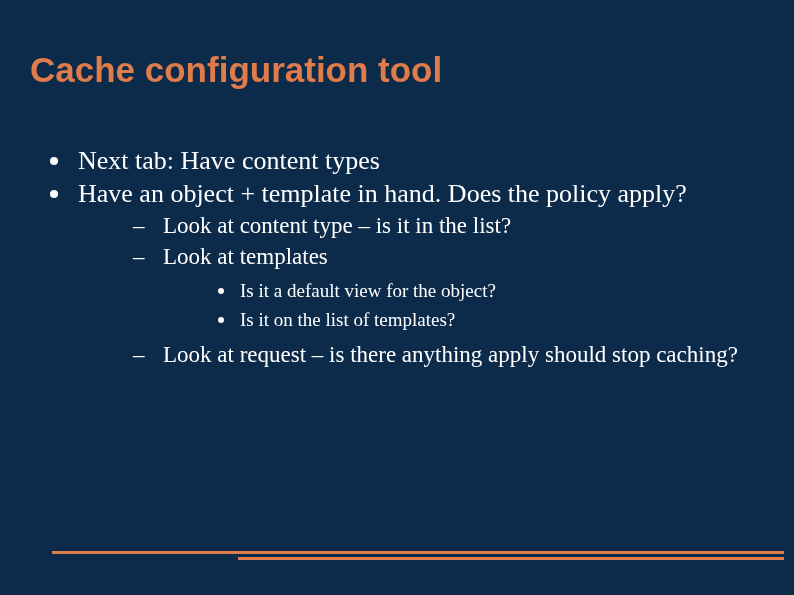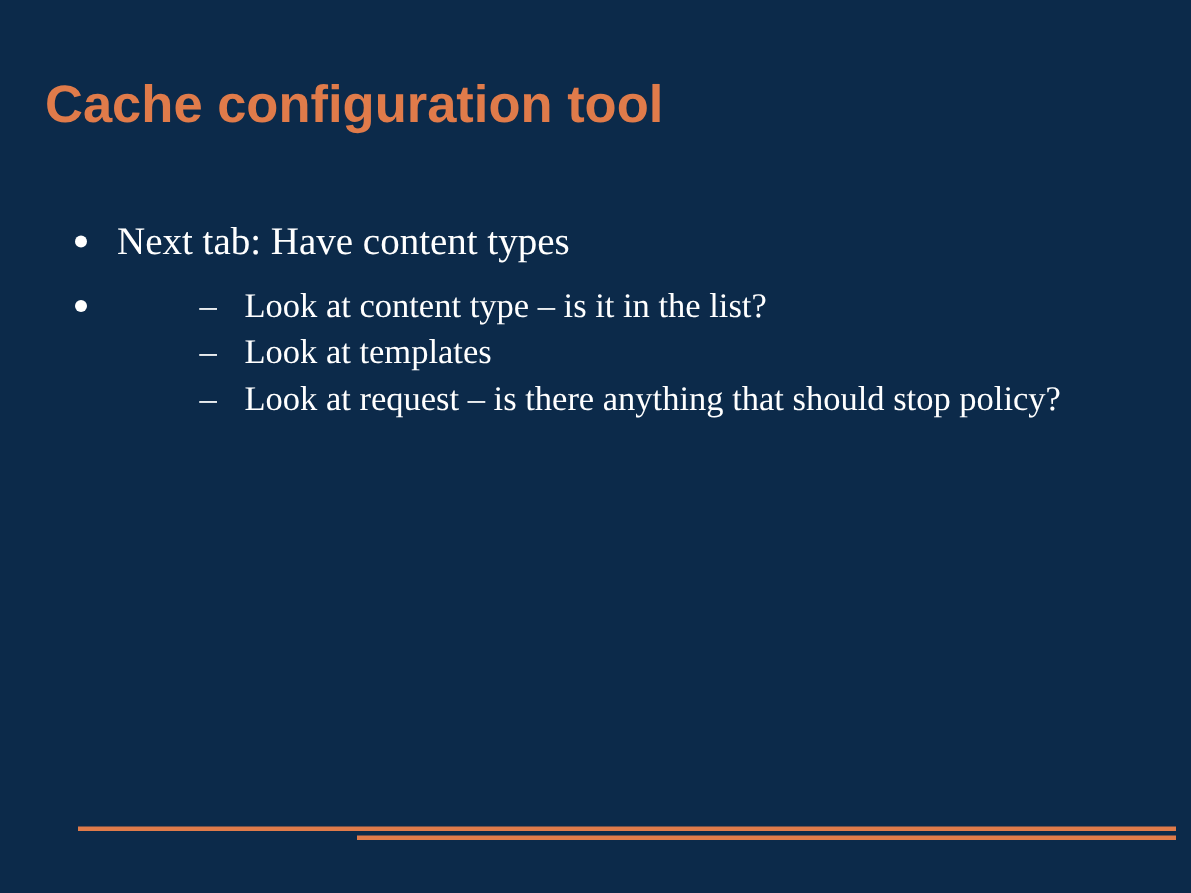--- a/index.html
+++ b/index.html
@@ -42,21 +42,20 @@
     left: 8px;
     top: 12px;
     width: 8px;
     height: 8px;
     background: #ffffff;
     border-radius: 50%;
   }
   ul.level2 {
     list-style: none;
     padding-left: 55px;
-    margin-top: 10px;
   }
   ul.level2 > li {
     position: relative;
     padding-left: 30px;
     font-size: 23px;
     line-height: 1.35;
     color: #ffffff;
     margin-bottom: 0px;
   }
   ul.level2 > li::before {
@@ -115,31 +114,40 @@
 <body>
 
 <div class="slide">
   <h1 class="title">Cache configuration tool</h1>
 
   <ul class="level1">
     <li>
       <span>Next tab: Have content types</span>
     </li>
     <li>
+      <span>Have an object + template in hand. Does the policy apply?</span>
 
       <ul class="level2">
         <li>
           <span>Look at content type – is it in the list?</span>
         </li>
         <li>
           <span>Look at templates</span>
 
+          <ul class="level3">
+            <li>
+              <span>Is it a default view for the object?</span>
+            </li>
+            <li>
+              <span>Is it on the list of templates?</span>
+            </li>
+          </ul>
         </li>
         <li>
-          <span>Look at request – is there anything that should stop policy?</span>
+          <span>Look at request – is there anything apply should stop caching?</span>
         </li>
       </ul>
     </li>
   </ul>
 </div>
 
 <div class="footer-lines">
   <div class="line1"></div>
   <div class="line2"></div>
 </div>

